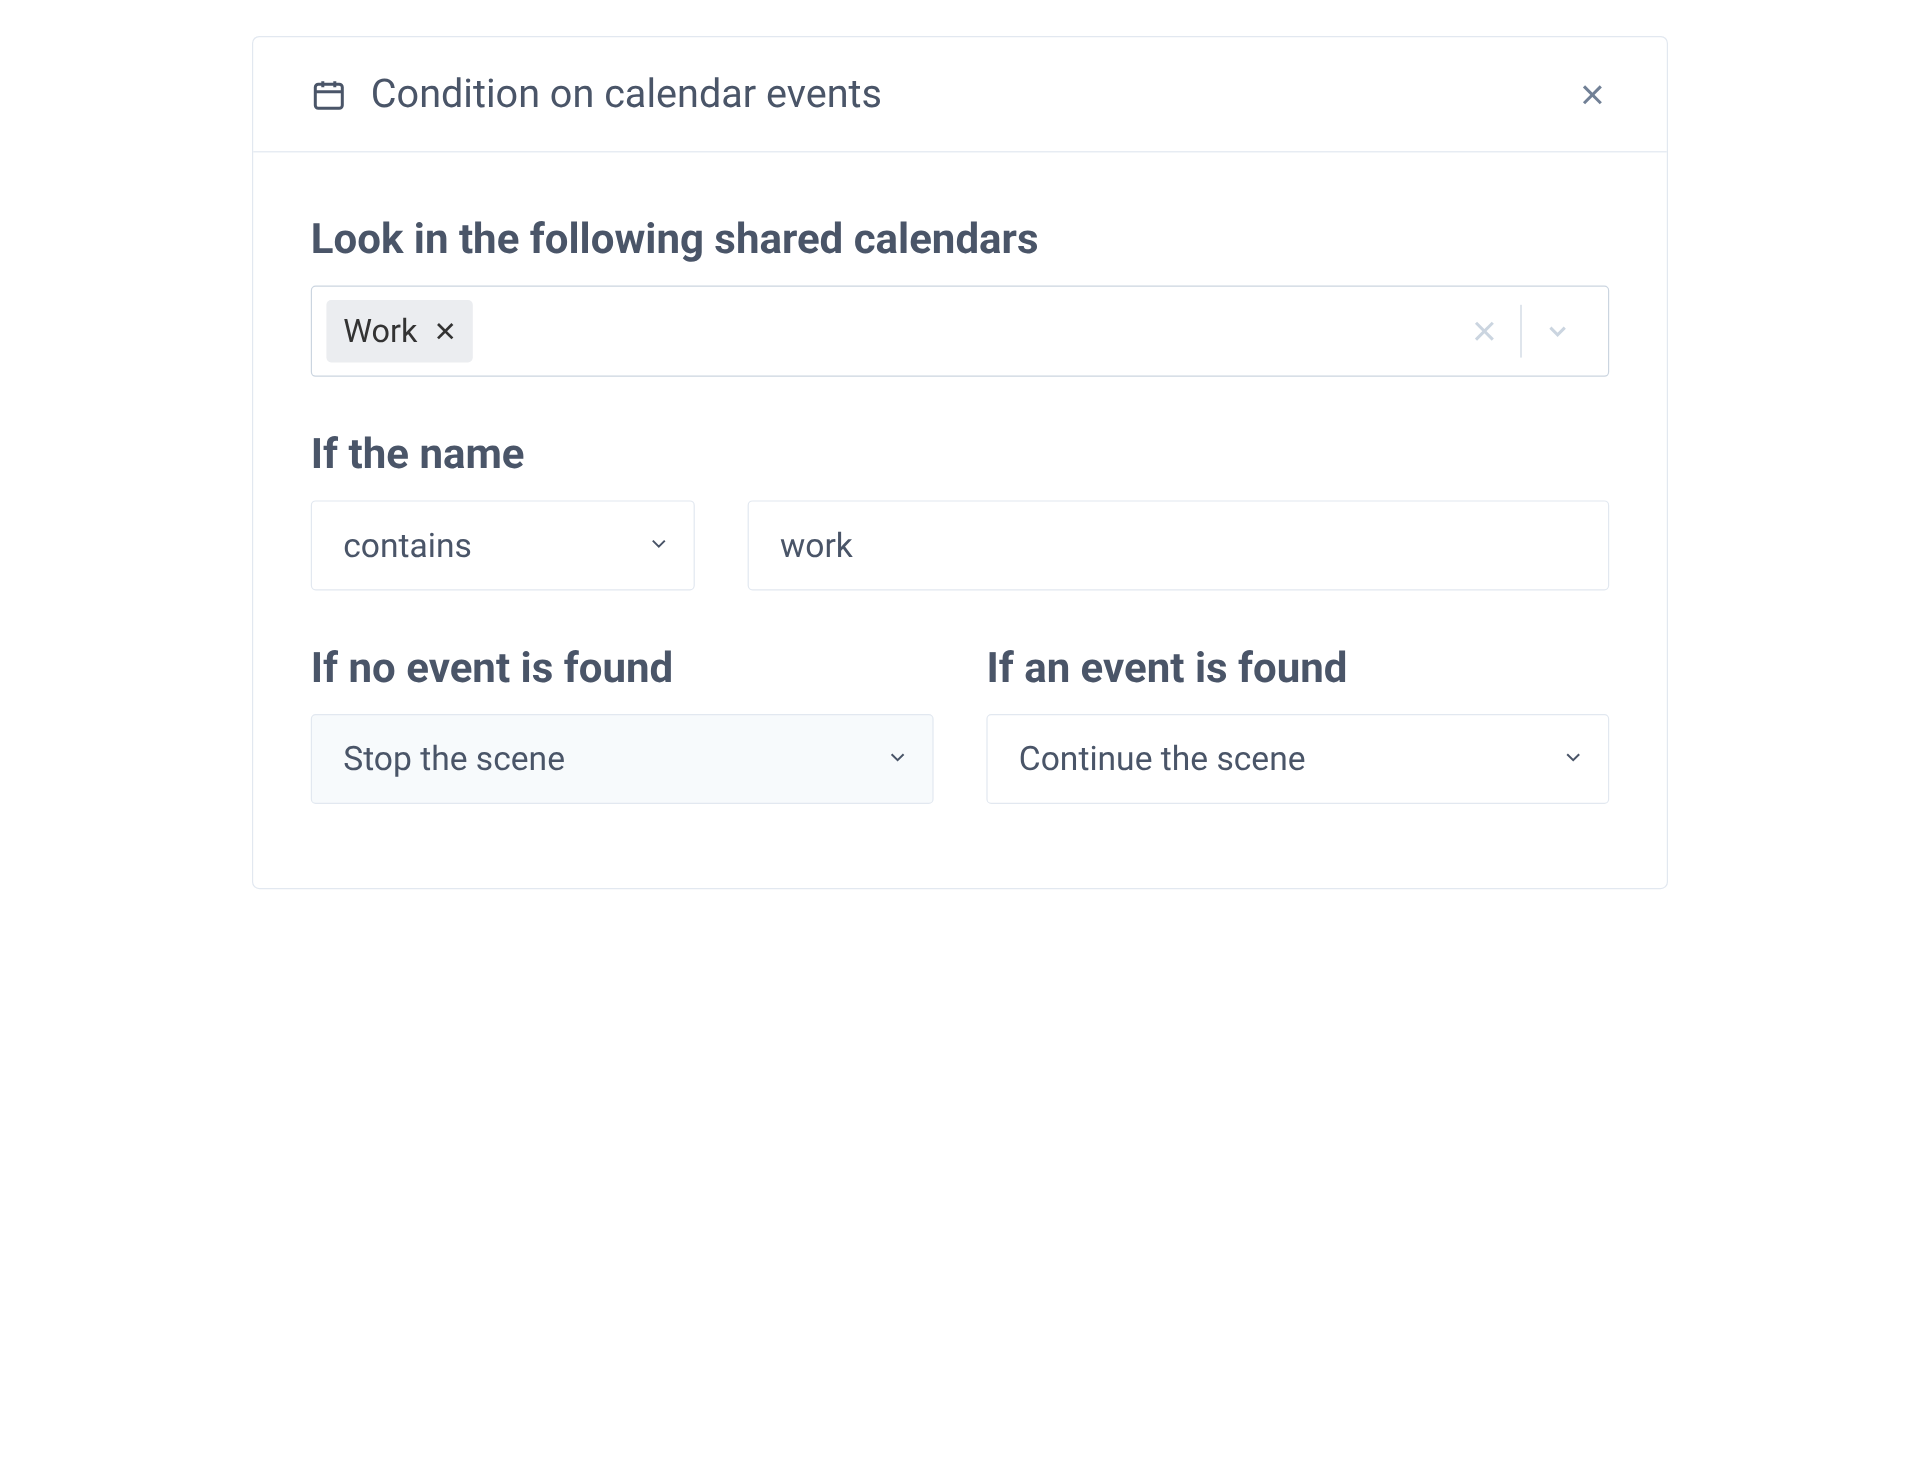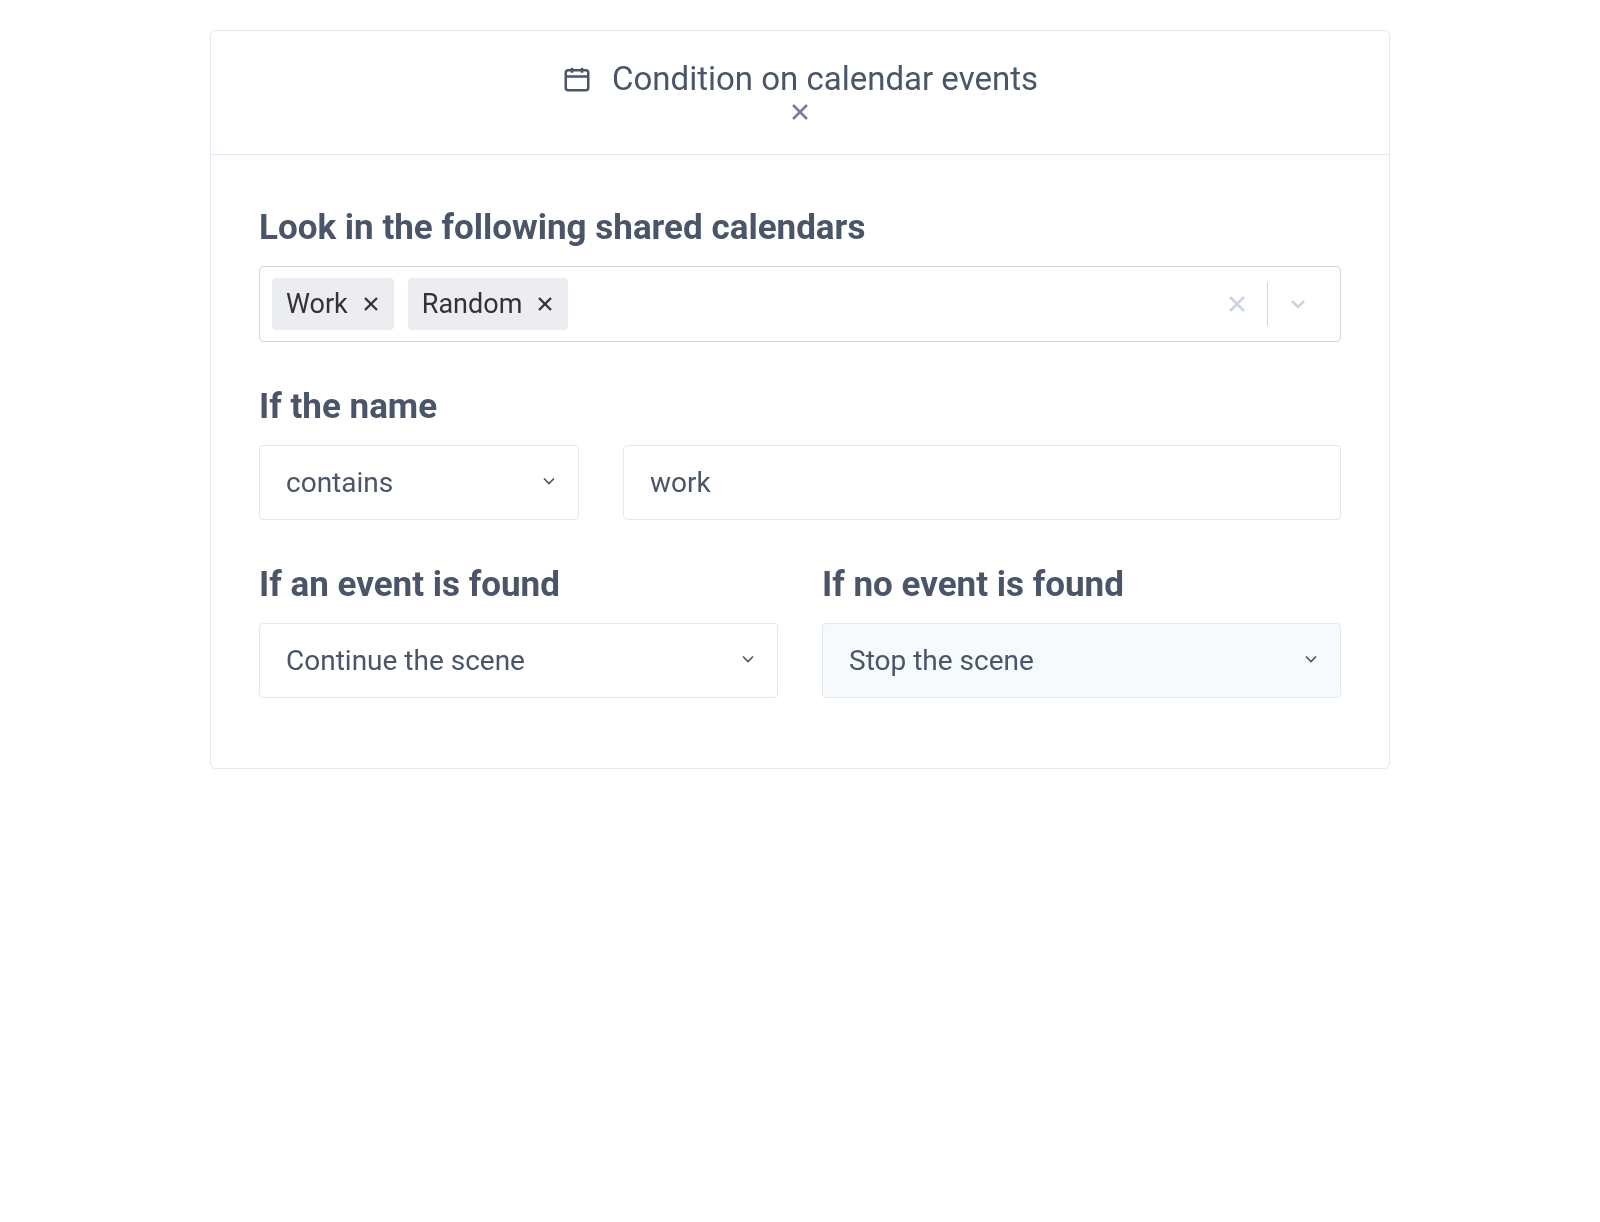--- a/index.html
+++ b/index.html
@@ -22,21 +22,20 @@
       max-width: 1180px;
       margin: 0 auto;
     }
     
     .card-header {
       display: flex;
       align-items: center;
       justify-content: space-between;
       padding: 28px 48px;
       border-bottom: 1px solid #e2e8f0;
-      flex-direction: column;
     }
     
     .header-left {
       display: flex;
       align-items: center;
       gap: 20px;
     }
     
     .calendar-icon {
       width: 30px;
@@ -276,29 +275,20 @@
       <div class="tags-container">
         <div class="tag">
           <span>Work</span>
           <span class="tag-remove">
             <svg viewBox="0 0 24 24">
                 <line x1="4" y1="4" x2="20" y2="20"></line>
                 <line x1="20" y1="4" x2="4" y2="20"></line>
               </svg>
           </span>
         </div>
-        <div class="tag">
-          <span>Random</span>
-          <span class="tag-remove">
-            <svg viewBox="0 0 24 24">
-                <line x1="4" y1="4" x2="20" y2="20"></line>
-                <line x1="20" y1="4" x2="4" y2="20"></line>
-              </svg>
-          </span>
-        </div>
       </div>
       <div class="multiselect-actions">
         <span class="clear-all">
           <svg viewBox="0 0 24 24">
               <line x1="5" y1="5" x2="19" y2="19"></line>
               <line x1="19" y1="5" x2="5" y2="19"></line>
             </svg>
         </span>
         <span class="separator"></span>
         <span class="dropdown-arrow">
@@ -318,37 +308,37 @@
           <svg viewBox="0 0 24 24">
               <polyline points="6 9 12 15 18 9"></polyline>
             </svg>
         </span>
       </div>
       <input type="text" class="text-field name-value" value="work" style="">
     </div>
 
     <div class="bottom-row">
       <div class="bottom-col">
+        <label class="form-label">If no event is found</label>
+        <div class="select-wrapper">
+          <div class="select-field select-gray">Stop the scene</div>
+          <span class="select-arrow">
+            <svg viewBox="0 0 24 24">
+                <polyline points="6 9 12 15 18 9"></polyline>
+              </svg>
+          </span>
+        </div>
+      </div>
+      <div class="bottom-col">
         <label class="form-label">If an event is found</label>
         <div class="select-wrapper">
           <div class="select-field">Continue the scene</div>
           <span class="select-arrow">
             <svg viewBox="0 0 24 24">
                 <polyline points="6 9 12 15 18 9"></polyline>
               </svg>
           </span>
         </div>
       </div>
-      <div class="bottom-col">
-        <label class="form-label">If no event is found</label>
-        <div class="select-wrapper">
-          <div class="select-field select-gray">Stop the scene</div>
-          <span class="select-arrow">
-            <svg viewBox="0 0 24 24">
-                <polyline points="6 9 12 15 18 9"></polyline>
-              </svg>
-          </span>
-        </div>
-      </div>
     </div>
 
   </div>
 </div>
 
 </body></html>

